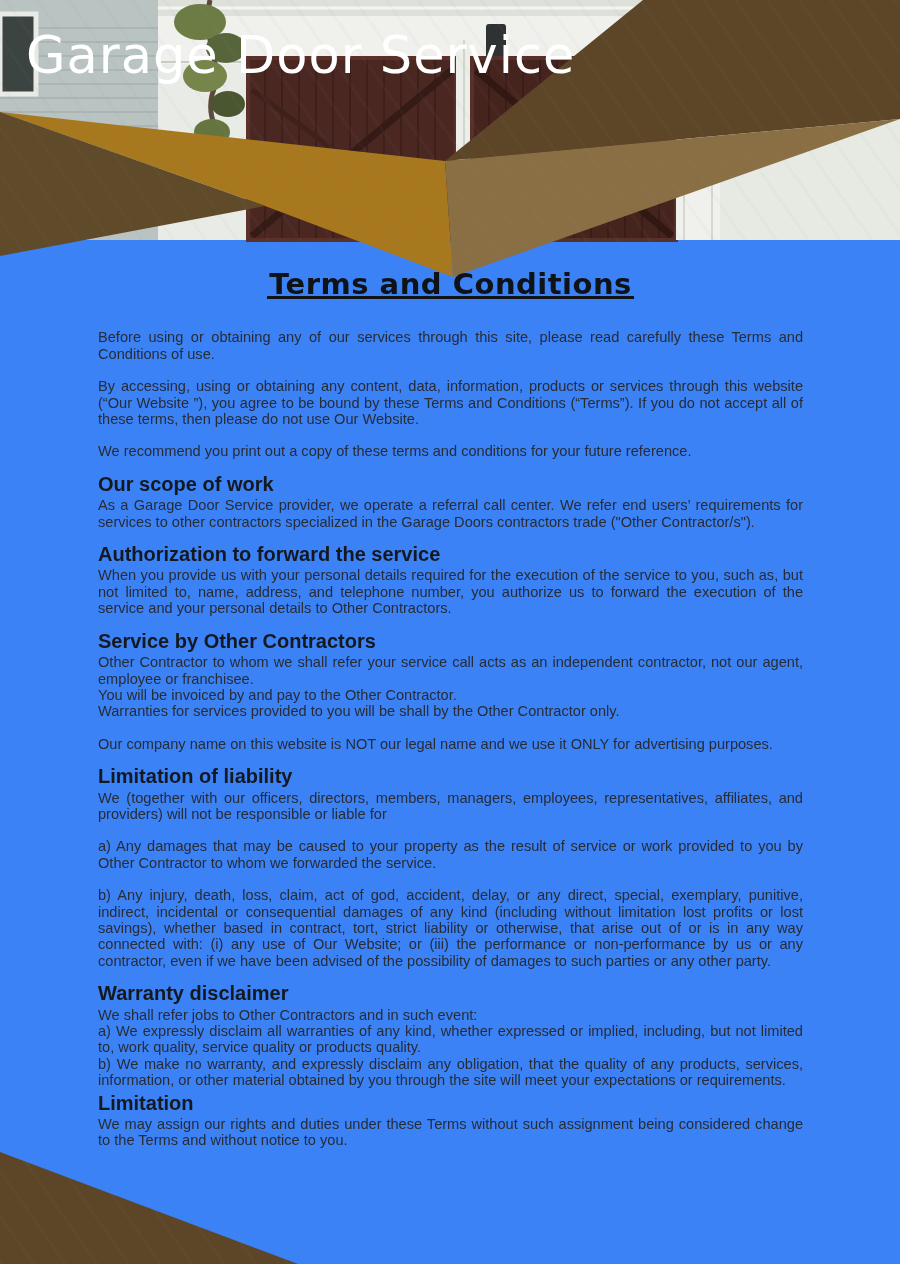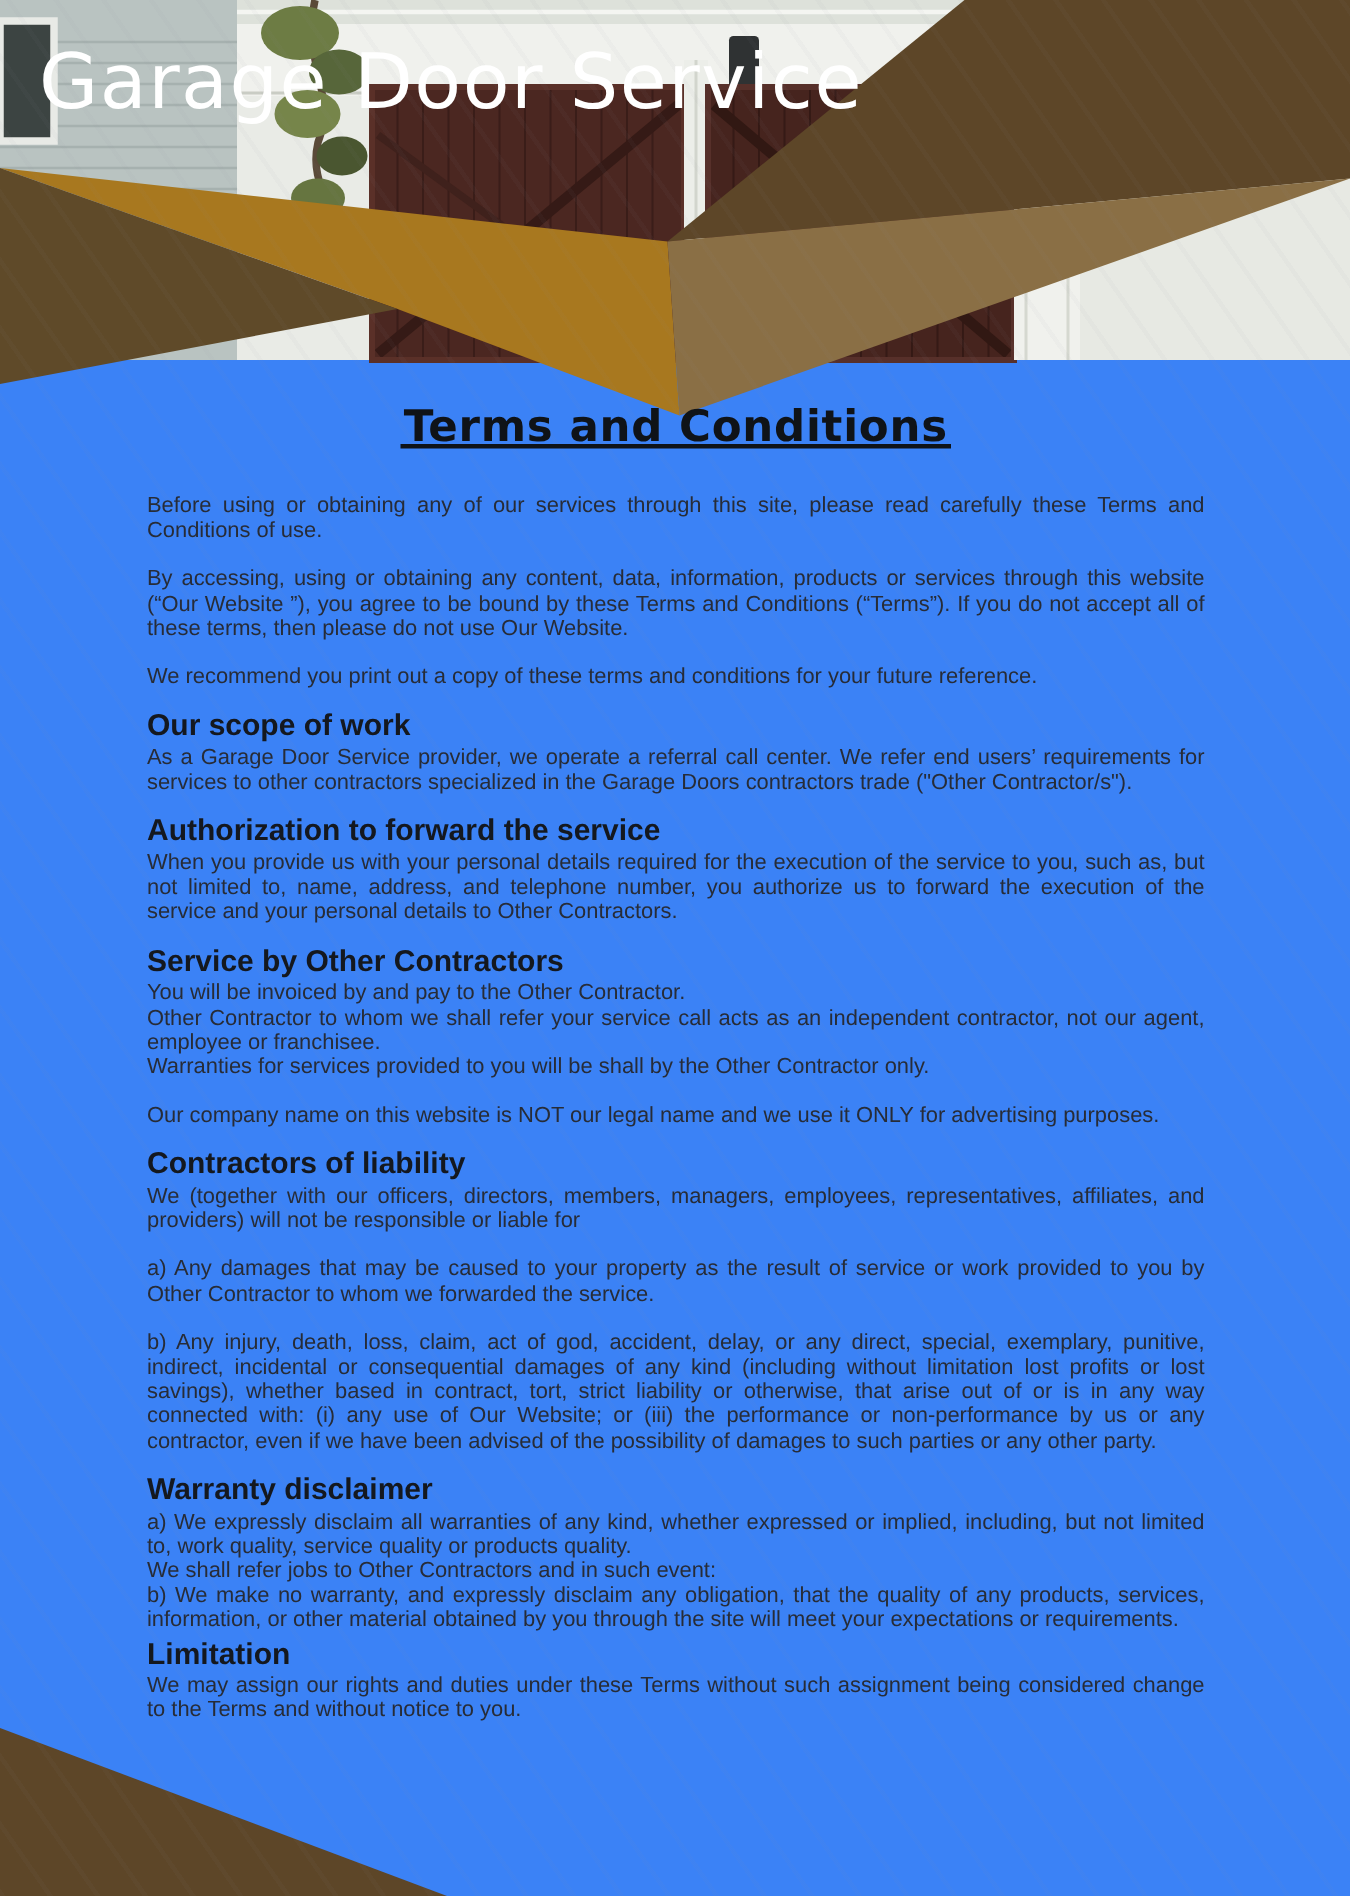--- a/index.html
+++ b/index.html
@@ -186,33 +186,33 @@
     <p>By accessing, using or obtaining any content, data, information, products or services through this website (“Our Website ”), you agree to be bound by these Terms and Conditions (“Terms”). If you do not accept all of these terms, then please do not use Our Website.</p>
     <p>We recommend you print out a copy of these terms and conditions for your future reference.</p>
 
     <h3>Our scope of work</h3>
     <p>As a Garage Door Service provider, we operate a referral call center. We refer end users’ requirements for services to other contractors specialized in the Garage Doors contractors trade ("Other Contractor/s").</p>
 
     <h3 class="gap-above">Authorization to forward the service</h3>
     <p>When you provide us with your personal details required for the execution of the service to you, such as, but not limited to, name, address, and telephone number, you authorize us to forward the execution of the service and your personal details to Other Contractors.</p>
 
     <h3 class="gap-above">Service by Other Contractors</h3>
+    <p class="tight">Other Contractor to whom we shall refer your service call acts as an independent contractor, not our agent, employee or franchisee.</p>
     <p class="tight">You will be invoiced by and pay to the Other Contractor.</p>
-    <p class="tight">Other Contractor to whom we shall refer your service call acts as an independent contractor, not our agent, employee or franchisee.</p>
     <p class="tight">Warranties for services provided to you will be shall by the Other Contractor only.</p>
     <p class="gap-above">Our company name on this website is NOT our legal name and we use it ONLY for advertising purposes.</p>
 
-    <h3 class="gap-above">Contractors of liability</h3>
+    <h3 class="gap-above">Limitation of liability</h3>
     <p>We (together with our officers, directors, members, managers, employees, representatives, affiliates, and providers) will not be responsible or liable for</p>
     <p>a) Any damages that may be caused to your property as the result of service or work provided to you by Other Contractor to whom we forwarded the service.</p>
     <p>b) Any injury, death, loss, claim, act of god, accident, delay, or any direct, special, exemplary, punitive, indirect, incidental or consequential damages of any kind (including without limitation lost profits or lost savings), whether based in contract, tort, strict liability or otherwise, that arise out of or is in any way connected with: (i) any use of Our Website; or (iii) the performance or non-performance by us or any contractor, even if we have been advised of the possibility of damages to such parties or any other party.</p>
 
     <h3 class="gap-above">Warranty disclaimer</h3>
+    <p class="tight">We shall refer jobs to Other Contractors and in such event:</p>
     <p class="tight">a) We expressly disclaim all warranties of any kind, whether expressed or implied, including, but not limited to, work quality, service quality or products quality.</p>
-    <p class="tight">We shall refer jobs to Other Contractors and in such event:</p>
     <p class="tight">b) We make no warranty, and expressly disclaim any obligation, that the quality of any products, services, information, or other material obtained by you through the site will meet your expectations or requirements.</p>
 
     <h3 class="gap-above">Limitation</h3>
     <p>We may assign our rights and duties under these Terms without such assignment being considered change to the Terms and without notice to you.</p>
 
   </div>
 
   <svg class="footer-art" width="900" height="112" viewBox="0 0 900 112" aria-hidden="true">
     <polygon points="0,0 298,112 0,112" fill="#5d4628"></polygon>
   </svg>

